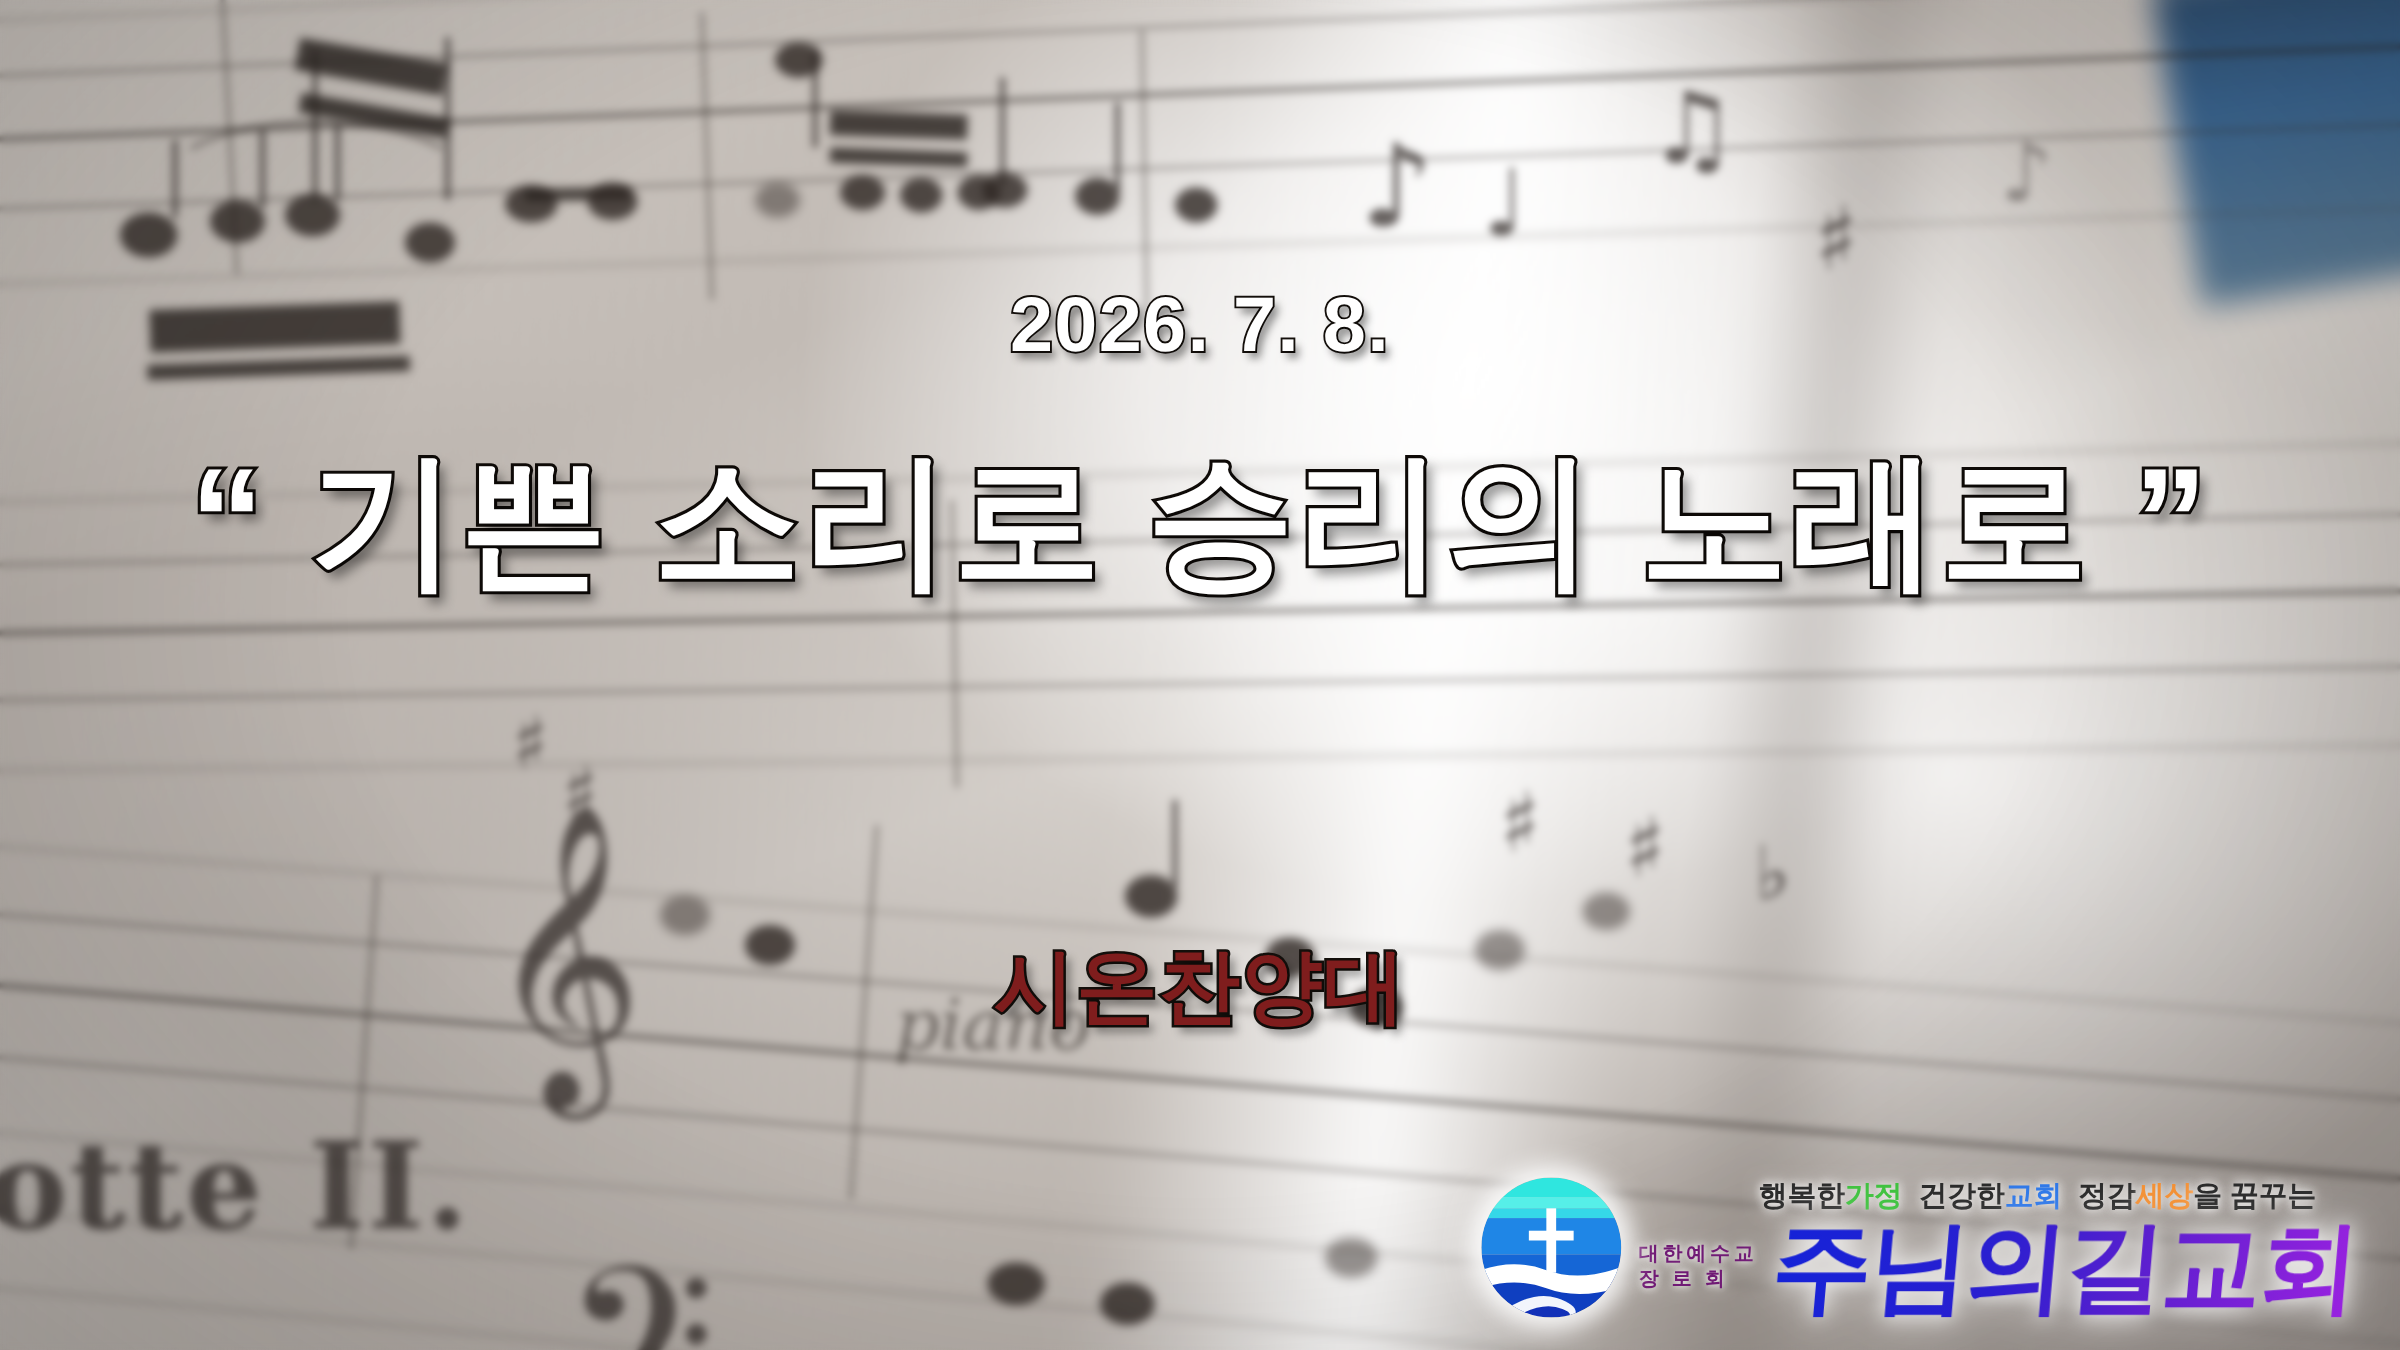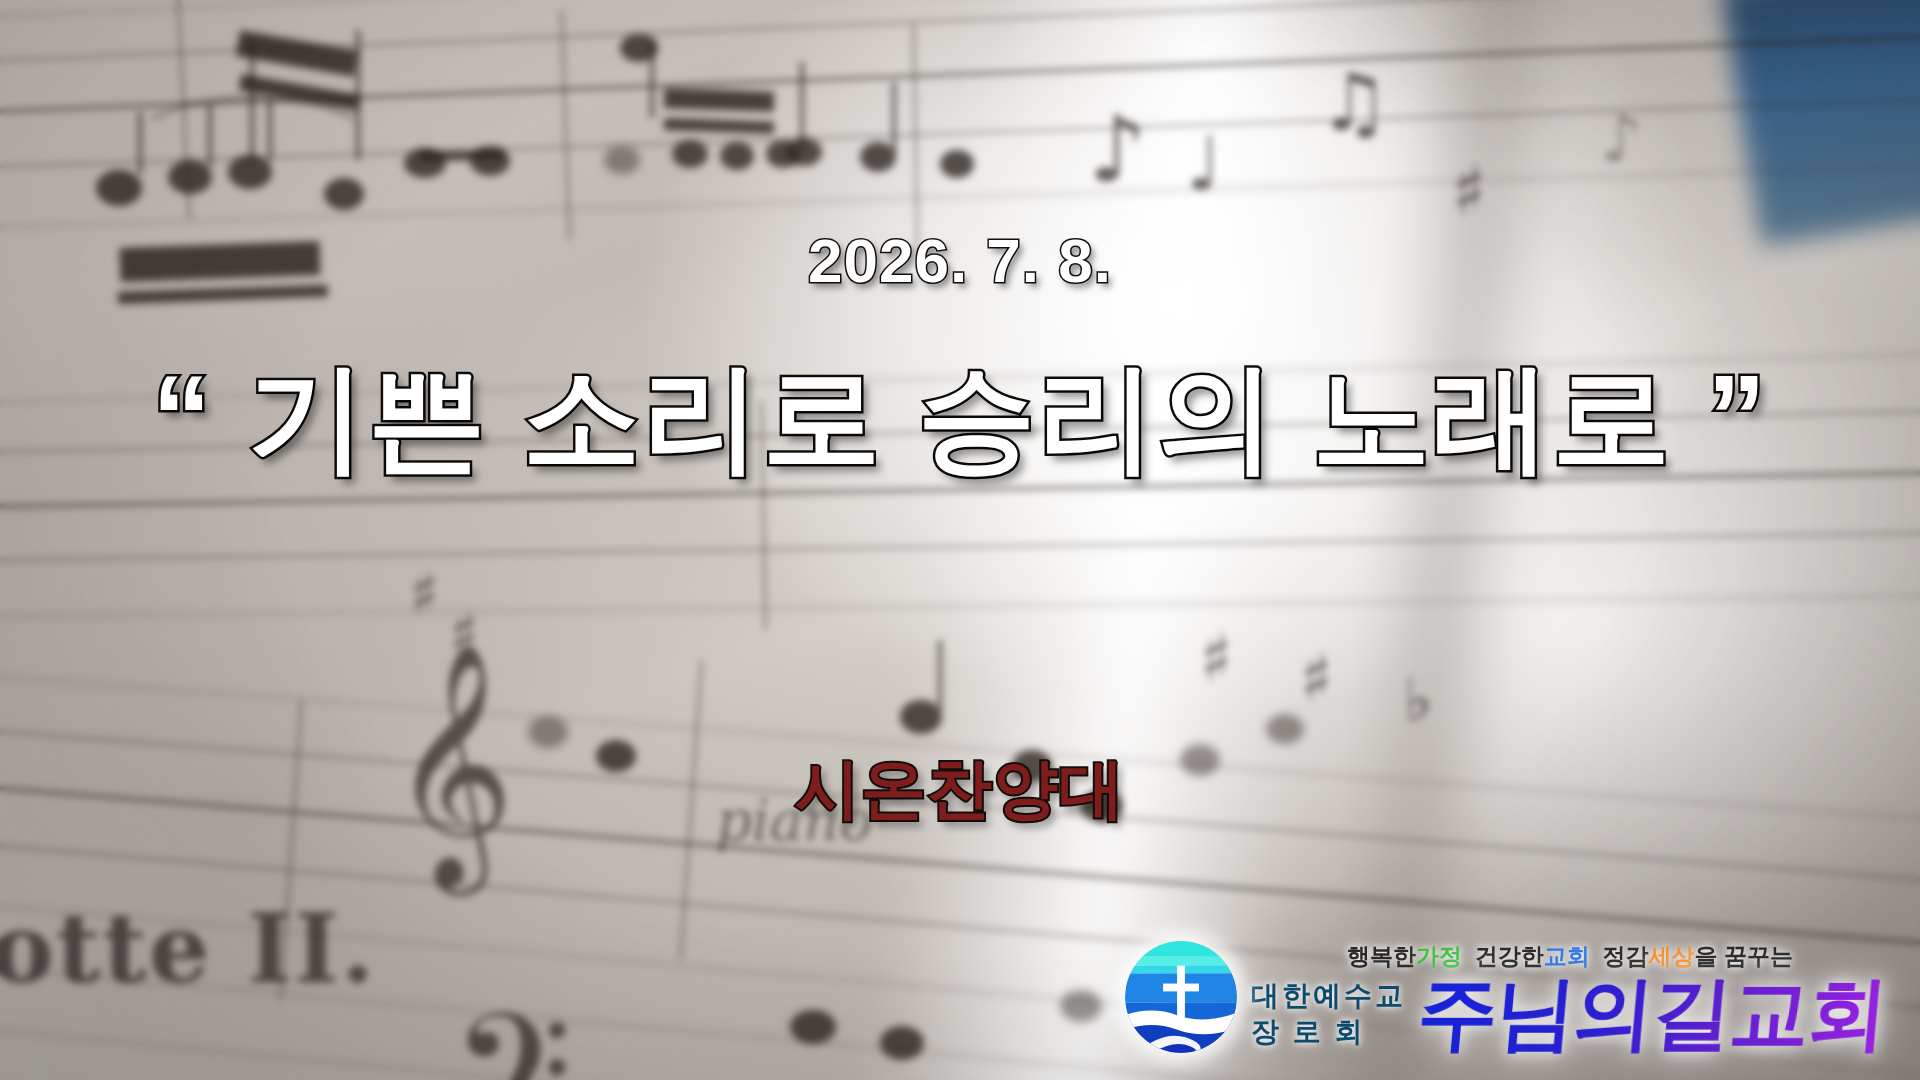--- a/index.html
+++ b/index.html
@@ -206,20 +206,21 @@
     paint-order: stroke fill;
     text-shadow: 5px 6px 8px rgba(0,0,0,.42);
   }
 
   
   .logo-block {
     position: absolute;
     right: 34px;
     bottom: 26px;
     display: flex;
+    align-items: flex-end;
     gap: 14px;
   }
 
   .logo-emblem {
     position: relative;
     width: 112px;
     height: 112px;
     border-radius: 50%;
     overflow: hidden;
     box-shadow: 0 0 18px 10px rgba(255,255,255,.85);
@@ -248,24 +249,24 @@
   .tag-blue  { color: #2f78e8; }
   .tag-orng  { color: #f39034; }
 
   .logo-namerow {
     display: flex;
     align-items: center;
     gap: 12px;
   }
   .denom {
     font-family: "Liberation Sans", "DejaVu Sans", sans-serif;
-    font-size: 28px;
+    font-size: 16px;
     font-weight: 700;
     line-height: 1.28;
-    color: #0c4a6e;
+    color: #701a75;
     white-space: nowrap;
     letter-spacing: 3px;
     text-shadow: 0 0 6px rgba(255,255,255,.95), 0 0 12px rgba(255,255,255,.85);
   }
   .church-name {
     font-family: "Liberation Sans", "DejaVu Sans", sans-serif;
     font-size: 80px;
     font-weight: 700;
     line-height: 1;
     letter-spacing: -2px;

